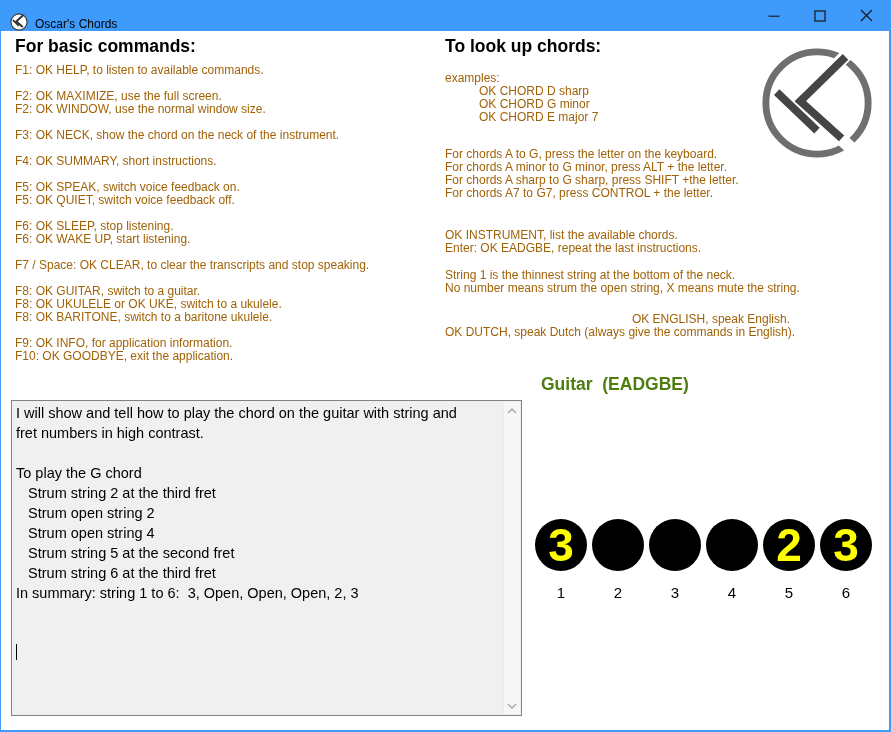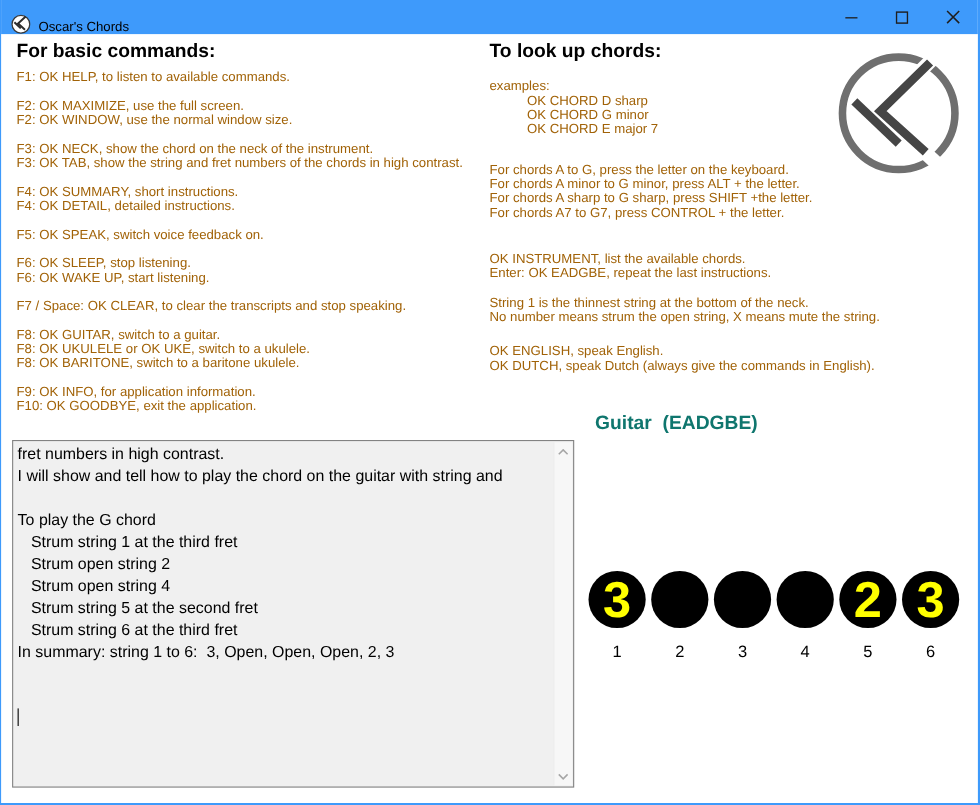--- a/index.html
+++ b/index.html
@@ -28,39 +28,39 @@
   .col-right h1.hd { margin-bottom:5px; }
   .tline { font-size:12px; line-height:13px; min-height:13px; color:#a16207; white-space:pre; }
   .col-left .tgroup { margin-top:13px; }
   .col-left .tgroup.first { margin-top:0; }
   .indent { margin-left:34px; }
   .g-usage { margin-top:0; }
   .g-examples { margin-top:15px; }
   .g-keys { margin-top:24px; }
   .g-repeat { margin-top:29px; }
   .g-strings { margin-top:14px; }
-  .g-lang { margin-top:18px; }
+  .g-lang { margin-top:18px;text-align:right; }
   
   .brand { position:absolute; left:757px; top:15px; width:118px; height:118px; }
   
   .transcript {
     position:absolute; left:10px; top:369px; width:511px; height:316px;
     background:#F0F0F0; border:1px solid #828282; overflow:hidden;
   }
   .tx-body { position:absolute; left:0; top:0; right:18px; bottom:0; padding:2px 0 0 4px; overflow:hidden; }
   .tx-line { font-size:14.5px; line-height:20px; min-height:20px; color:#000; white-space:pre; }
   .caret { position:absolute; left:4px; top:243px; width:1px; height:16px; background:#000; }
   .sbar {
     position:absolute; top:1px; right:1px; bottom:1px; width:17px;
     background:#F7F7F7; border-left:1px solid #ECECEC;
   }
   .sarrow { position:absolute; left:0; width:16px; height:17px; display:flex; align-items:center; justify-content:center; }
   .sarrow.up { top:0; } .sarrow.down { bottom:0; }
   
-  .chord-hd { position:absolute; left:540px; top:343px; font-size:17.5px; font-weight:bold; white-space:pre; color:#0f766e; }
+  .chord-hd { position:absolute; left:540px; top:343px; font-size:17.5px; font-weight:bold; white-space:pre; color:#4d7c0f; }
   .circles { position:absolute; left:534px; top:488px; display:flex; gap:5px; }
   .dot {
     width:52px; height:52px; border-radius:50%; background:#000;
     display:flex; align-items:center; justify-content:center;
   }
   .fret { color:#FFFF00; font-size:46px; font-weight:bold; line-height:52px; }
   .slabels { position:absolute; left:534px; top:553px; display:flex; gap:5px; }
   .slabel { width:52px; text-align:center; font-size:15px; color:#000; }
 </style>
 </head>
@@ -102,28 +102,27 @@
       <h1 class="hd">For basic commands:</h1>
       <div class="tgroup first">
         <div class="tline">F1: OK HELP, to listen to available commands.</div>
       </div>
       <div class="tgroup">
         <div class="tline">F2: OK MAXIMIZE, use the full screen.</div>
         <div class="tline">F2: OK WINDOW, use the normal window size.</div>
       </div>
       <div class="tgroup">
         <div class="tline">F3: OK NECK, show the chord on the neck of the instrument.</div>
-        <div class="tline">F3: OK TAB, show the string and fret numbers of the chords in high contrast.</div>
       </div>
       <div class="tgroup">
         <div class="tline">F4: OK SUMMARY, short instructions.</div>
-        <div class="tline">F4: OK DETAIL, detailed instructions.</div>
       </div>
       <div class="tgroup">
         <div class="tline">F5: OK SPEAK, switch voice feedback on.</div>
+        <div class="tline">F5: OK QUIET, switch voice feedback off.</div>
       </div>
       <div class="tgroup">
         <div class="tline">F6: OK SLEEP, stop listening.</div>
         <div class="tline">F6: OK WAKE UP, start listening.</div>
       </div>
       <div class="tgroup">
         <div class="tline">F7 / Space: OK CLEAR, to clear the transcripts and stop speaking.</div>
       </div>
       <div class="tgroup">
         <div class="tline">F8: OK GUITAR, switch to a guitar.</div>
@@ -169,25 +168,25 @@
         <circle cx="60" cy="58" r="52" fill="none" stroke="#6f6f6f" stroke-width="7"></circle>
         <path d="M19 47 L60 86" fill="none" stroke="#ffffff" stroke-width="11.5"></path>
         <path d="M95 4 L43 56 L97 106" fill="none" stroke="#ffffff" stroke-width="13"></path>
         <path d="M89 11 L43 56 L85 94" fill="none" stroke="#454545" stroke-width="8"></path>
         <path d="M19 47 L60 86" fill="none" stroke="#454545" stroke-width="8"></path>
       </svg>
     </div>
 
     <div class="transcript">
       <div class="tx-body">
+        <div class="tx-line">I will show and tell how to play the chord on the guitar with string and</div>
         <div class="tx-line">fret numbers in high contrast.</div>
-        <div class="tx-line">I will show and tell how to play the chord on the guitar with string and</div>
         <div class="tx-line"></div>
         <div class="tx-line">To play the G chord</div>
-        <div class="tx-line">   Strum string 1 at the third fret</div>
+        <div class="tx-line">   Strum string 2 at the third fret</div>
         <div class="tx-line">   Strum open string 2</div>
         <div class="tx-line">   Strum open string 4</div>
         <div class="tx-line">   Strum string 5 at the second fret</div>
         <div class="tx-line">   Strum string 6 at the third fret</div>
         <div class="tx-line">In summary: string 1 to 6:  3, Open, Open, Open, 2, 3</div>
         <div class="tx-line"></div>
       </div>
       <div class="caret"></div>
       <div class="sbar">
         <div class="sarrow up">

